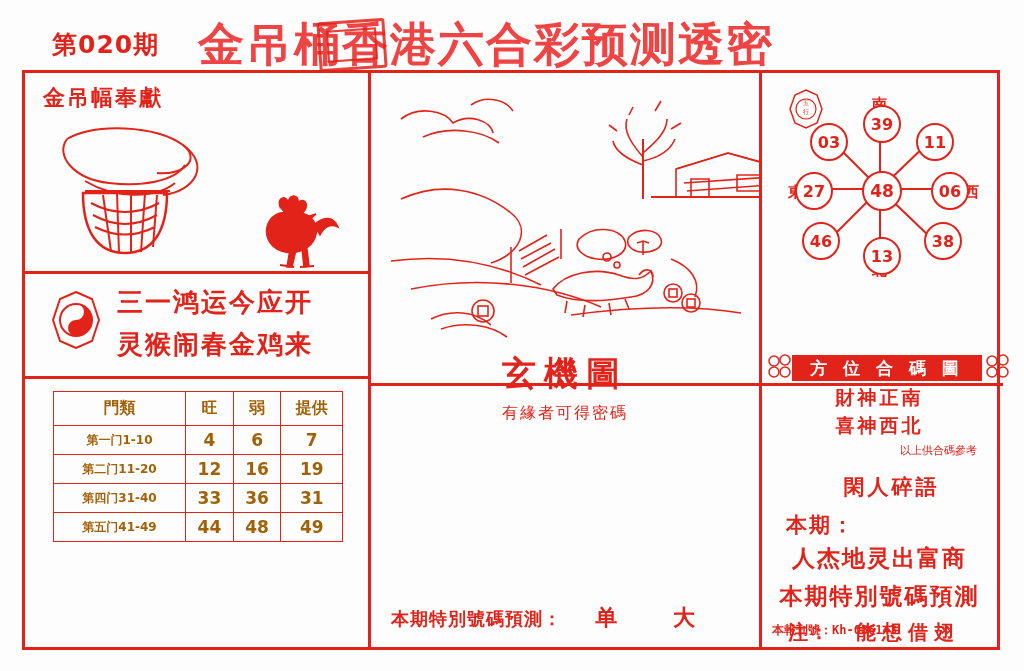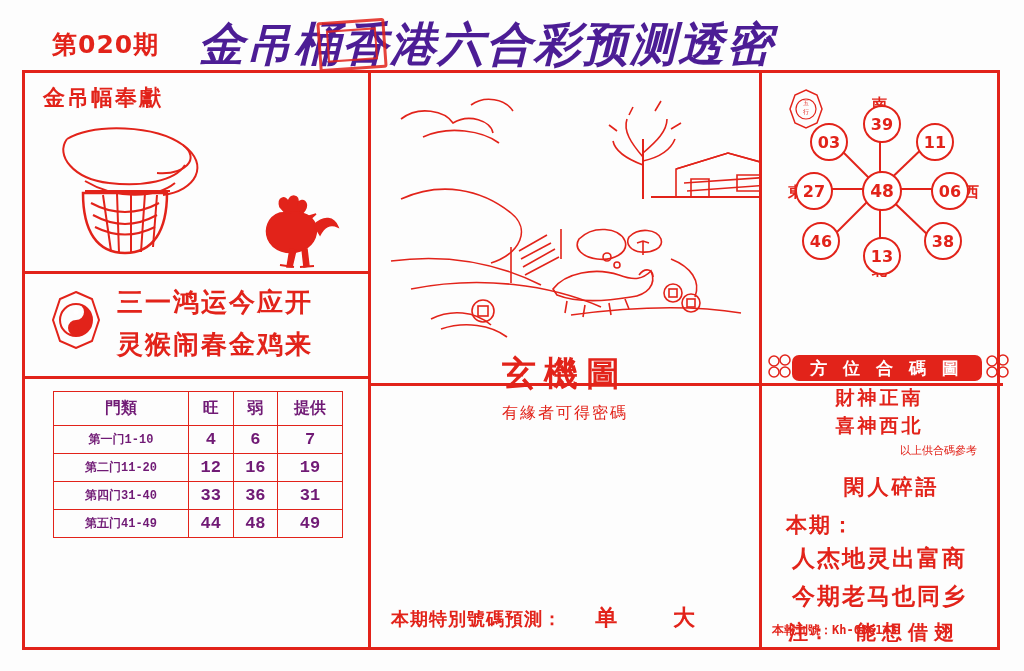--- a/index.html
+++ b/index.html
@@ -14,23 +14,22 @@
 
   
   .issue{
     position:absolute;left:52px;top:28px;
     font-size:25px;font-weight:bold;letter-spacing:1px;
     color:#e2231a;
   }
   .main-title{
     position:absolute;left:198px;top:14px;
     font-size:46px;font-weight:bold;letter-spacing:2px;
-    color:#4c1d95;
+    color:#ef4444;
     white-space:nowrap;
-    font-style:italic;
   }
   .title-stamp{
     position:absolute;left:318px;top:20px;
     width:62px;height:44px;
     border:3px solid #e2231a;
     opacity:.85;
     transform:rotate(-4deg);
     border-radius:3px;
   }
   .title-stamp:before{
@@ -72,21 +71,21 @@
   .couplet-lines{
     position:absolute;left:92px;top:8px;
     font-size:26px;font-weight:bold;line-height:42px;letter-spacing:2px;
     font-family:"DejaVu Serif","Liberation Serif",serif;
   }
 
   
   .tbl-wrap{position:absolute;left:28px;top:318px;width:290px;}
   table.menlei{
     border-collapse:collapse;width:290px;
-    font-size:13px;color:#701a75;font-family:Liberation Mono, monospace;
+    font-size:13px;color:#a16207;
   }
   table.menlei th,table.menlei td{
     border:1px solid #e2231a;
     text-align:center;
     padding:4px 2px;
   }
   table.menlei th{font-size:16px;font-weight:bold;padding:6px 2px;}
   table.menlei td.lbl{font-size:12px;font-weight:bold;}
   table.menlei td.num{font-size:17px;font-weight:bold;}
 
@@ -121,21 +120,21 @@
     font-size:16px;font-weight:bold;
     display:flex;align-items:center;justify-content:center;
     background:#fff;
   }
   .ball.center{width:36px;height:36px;font-size:17px;}
 
   .fangwei{
     position:absolute;left:30px;top:282px;width:190px;height:26px;
     background:#e2231a;color:#fff;
     font-size:17px;font-weight:bold;letter-spacing:5px;
-    display:flex;align-items:center;justify-content:center;border-radius:7px;
+    display:flex;align-items:center;justify-content:center;
   }
   .flower-l{position:absolute;left:4px;top:280px;}
   .flower-r{position:absolute;left:222px;top:280px;}
   .fw-line{
     position:absolute;width:100%;text-align:center;
     font-size:19px;font-weight:bold;letter-spacing:3px;
     font-family:"DejaVu Serif","Liberation Serif",serif;
   }
   .fw-note{
     position:absolute;width:100%;text-align:right;
@@ -410,21 +409,21 @@
       </div>
       <div class="fangwei">方 位 合 碼 圖</div>
       <div class="fw-line" style="top:312px;">財神正南</div>
       <div class="fw-line" style="top:340px;">喜神西北</div>
       <div class="fw-note" style="top:370px;">以上供合碼參考</div>
 
       <div class="xianren" style="top:400px;">閑人碎語</div>
       <div class="benqi" style="top:438px;">本期：</div>
       <div class="poem" style="top:466px;">
         <div>人杰地灵出富商</div>
-        <div>今期老马也同乡</div>
+        <div>本期特別號碼預測</div>
       </div>
       <div class="zhu" style="top:546px;">
         <span>注：</span>
         <span class="zhu-val">能想借翅</span>
       </div>
       <div class="kanhao">
         <span>本報刊號：</span><span class="code">Kh-086143</span>
       </div>
     </div>
 

